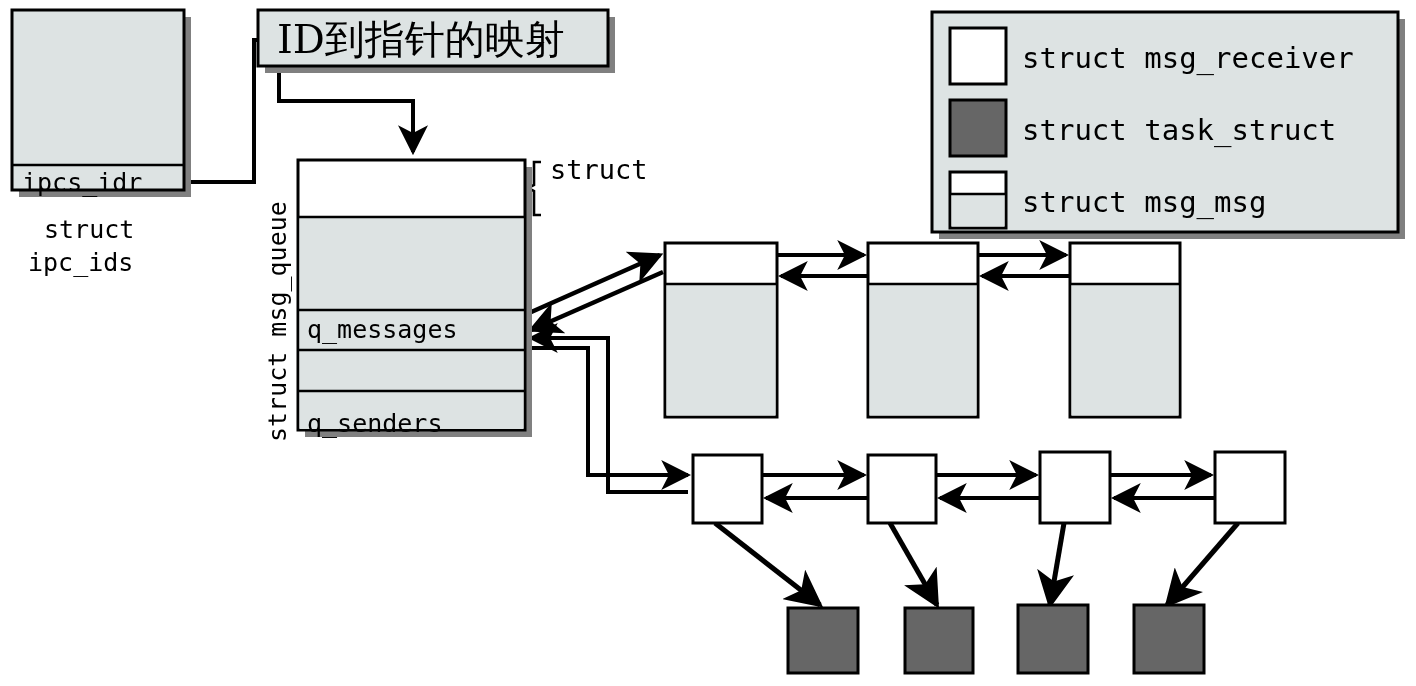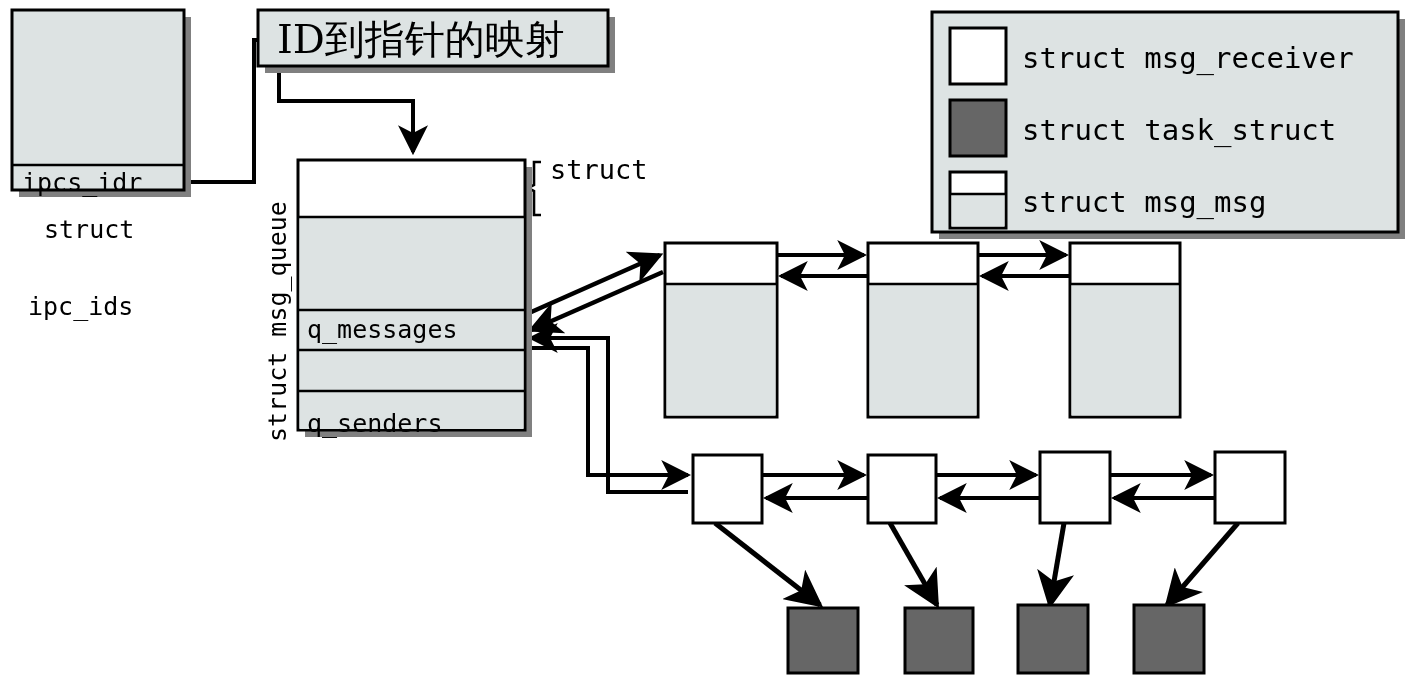--- a/index.html
+++ b/index.html
@@ -190,21 +190,21 @@
         <rect x="950" y="172" width="56" height="56" fill="#ffffff" stroke="#000" stroke-width="3"></rect>
         <rect x="951.5" y="195" width="53" height="31.5" fill="#dde3e3"></rect>
         <line x1="950" y1="194" x2="1006" y2="194" stroke="#000" stroke-width="2.5"></line>
       </g>
     </g>
   </svg>
 
   <div class="txt mono" style="left:22px; top:168px; font-size:25px; letter-spacing:0px;">ipcs_idr</div>
 
   <div class="txt mono" style="left:44px; top:215px; font-size:25px;">struct</div>
-  <div class="txt mono" style="left:28px; top:248px; font-size:25px;margin-top:44px;">ipc_ids</div>
+  <div class="txt mono" style="left:28px; top:248px; font-size:25px;">ipc_ids</div>
 
   <div class="txt cjk" style="left:277px; top:17px; font-size:40px; line-height:44px;">ID到指针的映射</div>
 
   <div style="position:absolute; left:263px; top:132px; width:28px; height:310px;">
     <div class="txt mono" style="left:0; top:0; transform-origin: 0 0;
                 transform: rotate(-90deg) translate(-310px, 0);
                 width:310px; font-size:25px; text-align:left;">struct msg_queue</div>
   </div>
 
   <div class="txt mono" style="left:307px; top:315px; font-size:25px;">q_messages</div>

